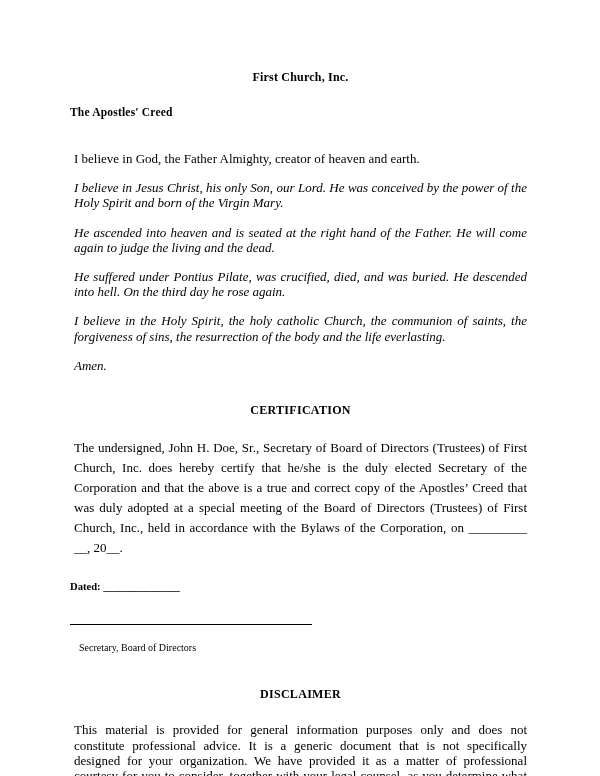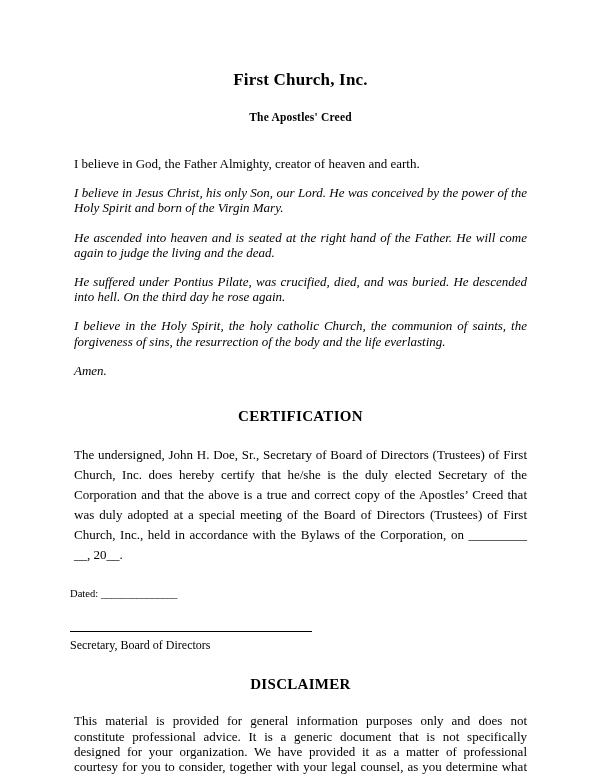--- a/index.html
+++ b/index.html
@@ -25,37 +25,37 @@
   }
   .content {
     position: absolute;
     left: 70px;
     top: 0;
     width: 461px;
   }
   .doc-title {
     text-align: center;
     font-weight: bold;
-    font-size: 17px;
+    font-size: 12px;
     letter-spacing: 0.2px;
     margin: 0;
     padding-top: 70px;
   }
   .doc-subtitle {
-    text-align: center;
+    text-align: left;
     font-weight: bold;
     font-size: 11.5px;
     letter-spacing: 0.2px;
     margin: 0;
     padding-top: 21px;
   }
   .section-heading {
     text-align: center;
     font-weight: bold;
-    font-size: 15px;
+    font-size: 12px;
     letter-spacing: 0.3px;
     margin: 0;
   }
   .heading-certification { padding-top: 26px; }
   .heading-disclaimer { padding-top: 23px; }
 
   p.body-para {
     text-align: justify;
     font-size: 13px;
     line-height: 15.2px;
@@ -66,35 +66,36 @@
   .creed-block p.body-para + p.body-para { margin-top: 14px; font-style: italic; }
 
   .cert-block { padding-top: 16px; }
   .cert-block p.body-para { line-height: 20px; }
 
   .dated-line {
     font-size: 10.6px;
     line-height: 15.2px;
     margin: 0;
     padding-top: 17px;
+    font-weight: bold;
   }
   .blank-short { letter-spacing: -0.2px; }
 
   .sig-wrap { padding-top: 30px; }
   .sig-rule {
     border: 0;
     border-top: 1px solid #000000;
     width: 242px;
     margin: 0;
     height: 0;
   }
   .sig-label {
-    font-size: 12px;
+    font-size: 10px;
     line-height: 15.2px;
-    margin: 0;
+    margin: 9px;
     padding-top: 6px;
   }
 
   .disclaimer-block { padding-top: 16px; }
   .disclaimer-block p.body-para { line-height: 15.3px; }
 </style>
 </head>
 <body>
 
 <div class="page">

